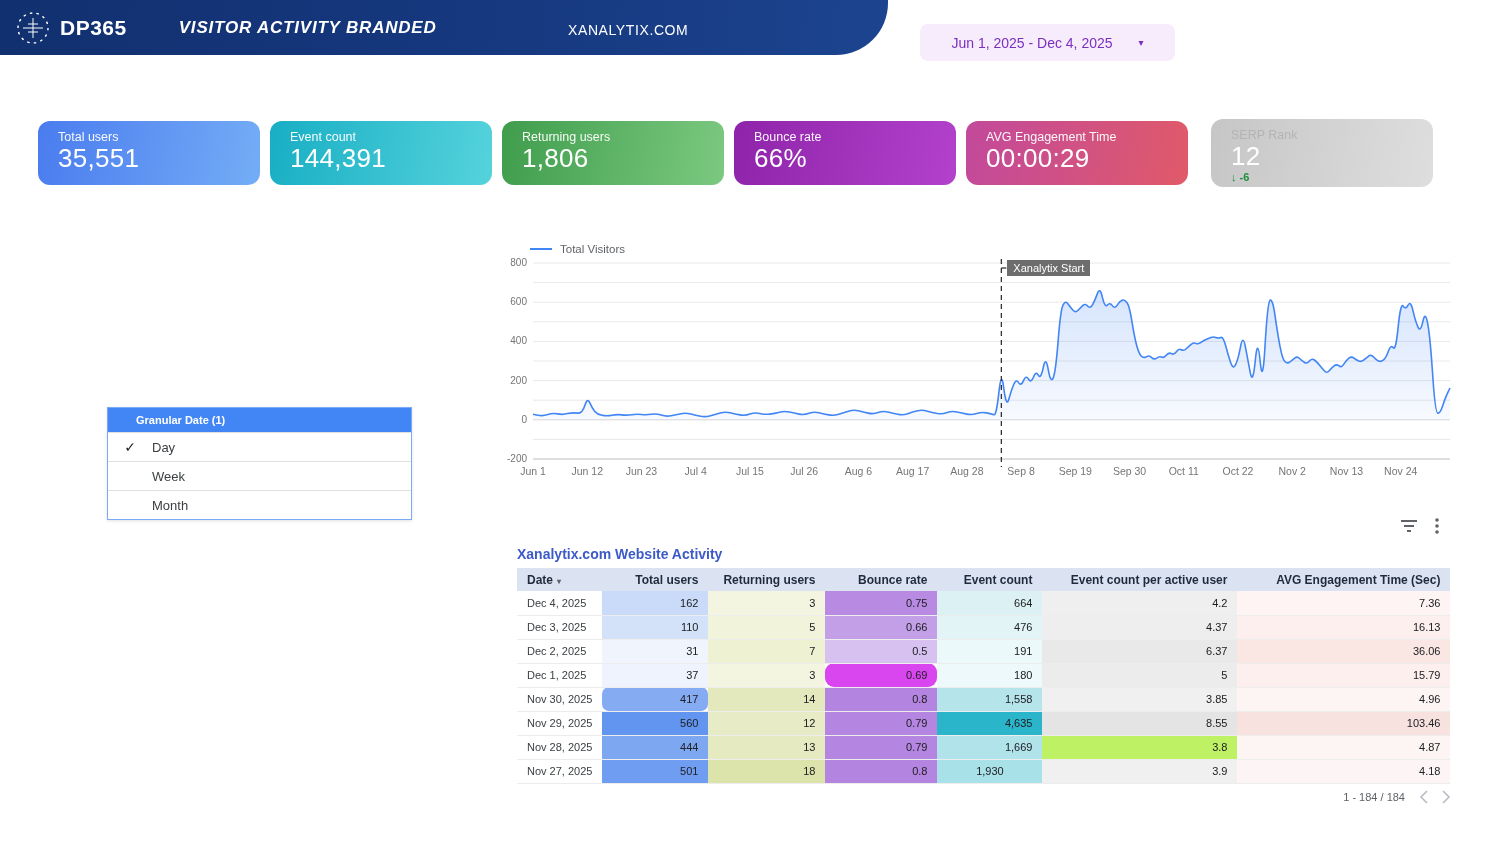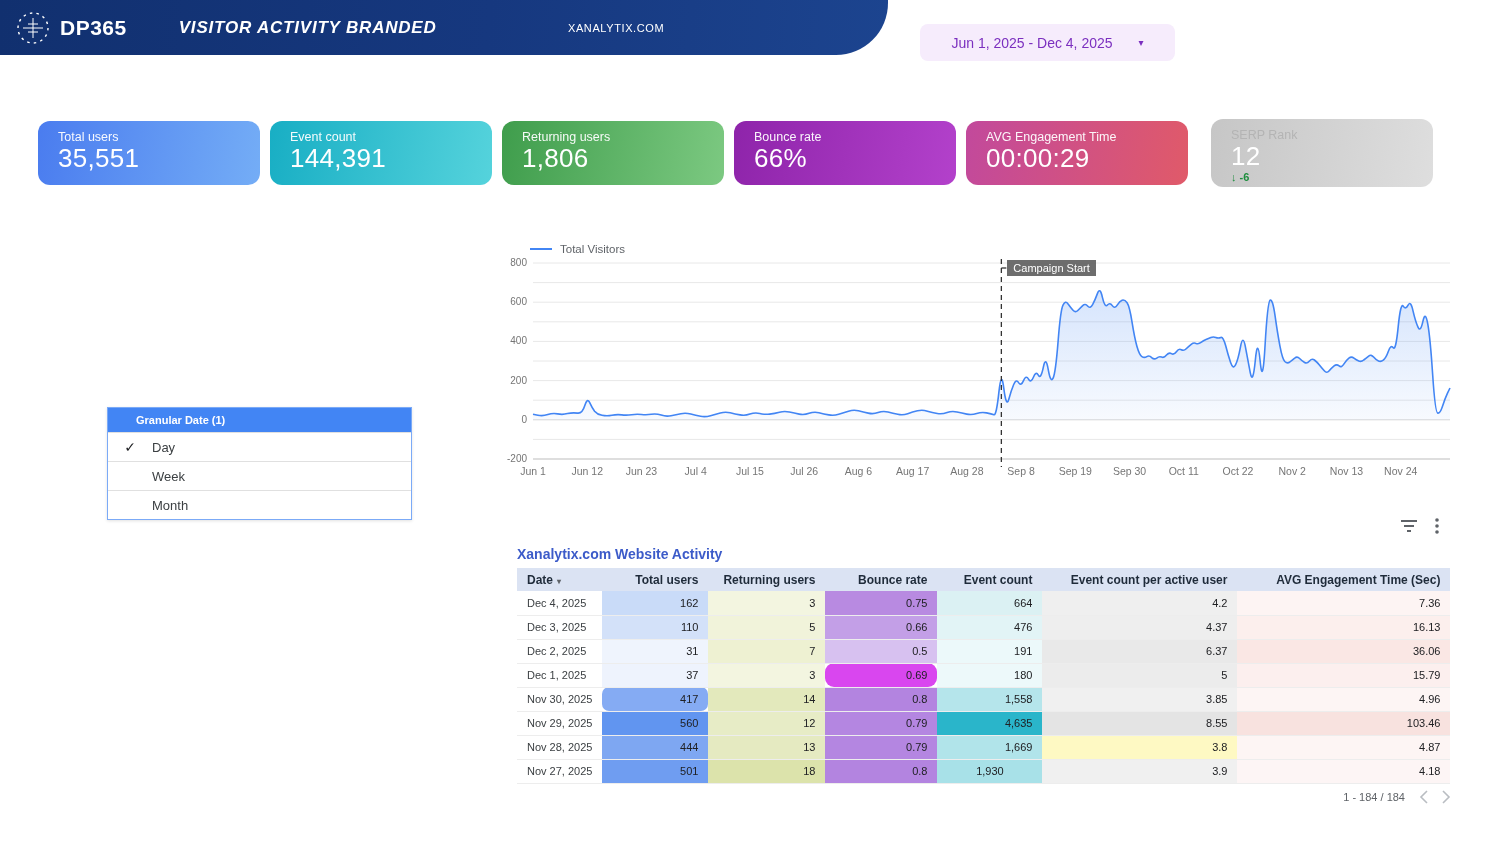--- a/index.html
+++ b/index.html
@@ -5,21 +5,21 @@
   * { margin:0; padding:0; box-sizing:border-box; }
   html,body { width:1500px; height:844px; background:#ffffff; font-family:"Liberation Sans", sans-serif; overflow:hidden; position:relative; }
 
   
   .header-bar { position:absolute; left:0; top:0; width:888px; height:55px;
     background:linear-gradient(95deg,#11306f 0%, #16387f 55%, #1c448f 100%);
     border-radius:0 0 52px 0; display:flex; align-items:center; color:#fff; }
   .logo-wrap { display:flex; align-items:center; gap:6px; margin-left:12px; }
   .logo-text { font-size:21px; font-weight:bold; letter-spacing:.5px; }
   .report-title { font-size:17px; font-weight:bold; font-style:italic; letter-spacing:.8px; margin-left:52px; }
-  .domain-text { position:absolute; left:568px; top:22px; font-size:11px; letter-spacing:.6px; }
+  .domain-text { position:absolute; left:568px; top:22px; font-size:14px; letter-spacing:.6px; }
 
   .date-chip { position:absolute; left:920px; top:24px; width:255px; height:37px; background:#f6ecfc;
     border-radius:8px; display:flex; align-items:center; justify-content:center; gap:26px;
     color:#7b2fbf; font-size:14px; cursor:pointer; }
   .date-chip .caret { font-size:10px; }
 
   
   .card-row { position:absolute; left:38px; top:121px; display:flex; gap:10px; }
   .card { width:222px; height:64px; border-radius:12px; padding:9px 14px 6px 20px; color:#fff; }
   .card.serp { margin-left:13px; height:68px; margin-top:-2px; }
@@ -156,21 +156,21 @@
           <linearGradient id="areaGrad" x1="0" y1="0" x2="0" y2="1">
             <stop offset="0" stop-color="rgba(66,133,244,0.22)"></stop>
             <stop offset="1" stop-color="rgba(66,133,244,0.04)"></stop>
           </linearGradient>
         </defs>
         <path d="M28.0 157.3 Q28.0 157.3 32.9 158.3 Q37.9 159.3 42.8 157.6 Q47.7 155.9 52.7 156.9 Q57.6 157.9 62.5 156.6 Q67.4 155.4 72.4 156.1 Q77.3 156.9 79.8 148.6 Q82.2 140.3 84.7 145.6 Q87.2 151.0 89.6 154.2 Q92.1 157.3 97.0 158.3 Q102.0 159.3 106.9 158.3 Q111.8 157.3 116.7 157.9 Q121.7 158.5 126.6 157.7 Q131.5 156.9 136.5 157.5 Q141.4 158.1 146.3 157.3 Q151.3 156.5 156.2 158.1 Q161.1 159.7 166.0 158.7 Q171.0 157.7 175.9 156.7 Q180.8 155.7 185.8 157.1 Q190.7 158.5 195.6 159.3 Q200.6 160.1 205.5 158.7 Q210.4 157.3 215.3 155.9 Q220.3 154.6 225.2 155.7 Q230.1 156.9 235.1 157.9 Q240.0 158.9 244.9 157.1 Q249.9 155.4 254.8 156.5 Q259.7 157.7 264.6 157.1 Q269.6 156.5 274.5 155.2 Q279.4 153.8 284.4 155.0 Q289.3 156.1 294.2 157.1 Q299.2 158.1 304.1 156.3 Q309.0 154.6 313.9 155.7 Q318.9 156.9 323.8 157.9 Q328.7 158.9 333.7 157.3 Q338.6 155.7 343.5 154.2 Q348.5 152.6 353.4 153.8 Q358.3 155.0 363.2 156.1 Q368.2 157.3 373.1 155.5 Q378.0 153.8 383.0 155.0 Q387.9 156.1 392.8 157.3 Q397.8 158.5 402.7 156.7 Q407.6 155.0 412.5 153.8 Q417.5 152.6 422.4 154.2 Q427.3 155.7 432.3 156.5 Q437.2 157.3 442.1 155.5 Q447.1 153.8 452.0 155.0 Q456.9 156.1 461.8 157.1 Q466.8 158.1 471.7 156.5 Q476.6 155.0 481.6 155.9 Q486.5 156.9 489.0 157.7 Q491.4 158.5 493.9 135.2 Q496.4 111.8 498.8 131.4 Q501.3 151.0 503.8 142.2 Q506.2 133.4 508.7 127.5 Q511.2 121.6 513.6 125.6 Q516.1 129.5 518.5 123.6 Q521.0 117.7 523.5 122.1 Q525.9 126.5 528.4 120.2 Q530.9 113.8 533.3 118.2 Q535.8 122.6 538.3 110.4 Q540.7 98.1 543.2 112.3 Q545.7 126.5 548.1 121.2 Q550.6 115.8 553.1 84.4 Q555.5 53.0 558.0 48.1 Q560.5 43.2 562.9 46.7 Q565.4 50.1 567.8 53.0 Q570.3 56.0 572.8 53.5 Q575.2 51.1 577.7 48.6 Q580.2 46.2 582.6 49.1 Q585.1 52.1 587.6 47.6 Q590.0 43.2 592.5 36.4 Q595.0 29.5 597.4 40.3 Q599.9 51.1 602.4 48.1 Q604.8 45.2 607.3 48.6 Q609.8 52.1 612.2 48.1 Q614.7 44.2 617.1 43.2 Q619.6 42.3 622.1 45.7 Q624.5 49.1 627.0 64.8 Q629.5 80.5 631.9 89.3 Q634.4 98.1 636.9 99.6 Q639.3 101.1 641.8 99.6 Q644.3 98.1 646.7 100.6 Q649.2 103.0 651.7 101.1 Q654.1 99.1 656.6 100.1 Q659.1 101.1 661.5 98.1 Q664.0 95.2 666.4 96.6 Q668.9 98.1 671.4 94.7 Q673.8 91.3 676.3 92.7 Q678.8 94.2 681.2 91.8 Q683.7 89.3 686.2 87.3 Q688.6 85.4 691.1 86.4 Q693.6 87.3 696.0 85.4 Q698.5 83.4 701.0 82.4 Q703.4 81.5 705.9 80.5 Q708.4 79.5 710.8 80.5 Q713.3 81.5 715.8 80.5 Q718.2 79.5 720.7 88.8 Q723.1 98.1 725.6 105.5 Q728.1 112.8 730.5 107.9 Q733.0 103.0 735.5 89.8 Q737.9 76.6 740.4 89.8 Q742.9 103.0 745.3 115.8 Q747.8 128.5 750.3 103.5 Q752.7 78.5 755.2 104.5 Q757.7 130.5 760.1 87.8 Q762.6 45.2 765.1 43.2 Q767.5 41.3 770.0 58.4 Q772.4 75.6 774.9 88.8 Q777.4 102.0 779.8 104.5 Q782.3 106.9 784.8 105.0 Q787.2 103.0 789.7 101.1 Q792.2 99.1 794.6 101.5 Q797.1 104.0 799.6 105.5 Q802.0 106.9 804.5 104.0 Q807.0 101.1 809.4 103.0 Q811.9 105.0 814.4 107.9 Q816.8 110.9 819.3 113.8 Q821.7 116.7 824.2 113.8 Q826.7 110.9 829.1 108.9 Q831.6 106.9 834.1 108.9 Q836.5 110.9 839.0 106.9 Q841.5 103.0 843.9 101.1 Q846.4 99.1 848.9 101.1 Q851.3 103.0 853.8 104.0 Q856.3 105.0 858.7 103.0 Q861.2 101.1 863.7 99.1 Q866.1 97.1 868.6 100.1 Q871.0 103.0 873.5 104.0 Q876.0 105.0 878.4 103.0 Q880.9 101.1 883.4 94.2 Q885.8 87.3 888.3 90.8 Q890.8 94.2 893.2 69.7 Q895.7 45.2 898.2 49.1 Q900.6 53.0 903.1 48.1 Q905.6 43.2 908.0 53.9 Q910.5 64.6 913.0 70.2 Q915.4 75.8 917.9 64.4 Q920.3 53.0 922.8 67.1 Q925.3 81.1 927.7 118.3 Q930.2 155.5 932.7 156.1 Q935.1 156.7 937.6 149.0 Q940.1 141.2 942.5 136.1 L945.0 131.0 L945 162.8 L28.0 162.8 Z" fill="url(#areaGrad)" stroke="none"></path>
         <path d="M28.0 157.3 Q28.0 157.3 32.9 158.3 Q37.9 159.3 42.8 157.6 Q47.7 155.9 52.7 156.9 Q57.6 157.9 62.5 156.6 Q67.4 155.4 72.4 156.1 Q77.3 156.9 79.8 148.6 Q82.2 140.3 84.7 145.6 Q87.2 151.0 89.6 154.2 Q92.1 157.3 97.0 158.3 Q102.0 159.3 106.9 158.3 Q111.8 157.3 116.7 157.9 Q121.7 158.5 126.6 157.7 Q131.5 156.9 136.5 157.5 Q141.4 158.1 146.3 157.3 Q151.3 156.5 156.2 158.1 Q161.1 159.7 166.0 158.7 Q171.0 157.7 175.9 156.7 Q180.8 155.7 185.8 157.1 Q190.7 158.5 195.6 159.3 Q200.6 160.1 205.5 158.7 Q210.4 157.3 215.3 155.9 Q220.3 154.6 225.2 155.7 Q230.1 156.9 235.1 157.9 Q240.0 158.9 244.9 157.1 Q249.9 155.4 254.8 156.5 Q259.7 157.7 264.6 157.1 Q269.6 156.5 274.5 155.2 Q279.4 153.8 284.4 155.0 Q289.3 156.1 294.2 157.1 Q299.2 158.1 304.1 156.3 Q309.0 154.6 313.9 155.7 Q318.9 156.9 323.8 157.9 Q328.7 158.9 333.7 157.3 Q338.6 155.7 343.5 154.2 Q348.5 152.6 353.4 153.8 Q358.3 155.0 363.2 156.1 Q368.2 157.3 373.1 155.5 Q378.0 153.8 383.0 155.0 Q387.9 156.1 392.8 157.3 Q397.8 158.5 402.7 156.7 Q407.6 155.0 412.5 153.8 Q417.5 152.6 422.4 154.2 Q427.3 155.7 432.3 156.5 Q437.2 157.3 442.1 155.5 Q447.1 153.8 452.0 155.0 Q456.9 156.1 461.8 157.1 Q466.8 158.1 471.7 156.5 Q476.6 155.0 481.6 155.9 Q486.5 156.9 489.0 157.7 Q491.4 158.5 493.9 135.2 Q496.4 111.8 498.8 131.4 Q501.3 151.0 503.8 142.2 Q506.2 133.4 508.7 127.5 Q511.2 121.6 513.6 125.6 Q516.1 129.5 518.5 123.6 Q521.0 117.7 523.5 122.1 Q525.9 126.5 528.4 120.2 Q530.9 113.8 533.3 118.2 Q535.8 122.6 538.3 110.4 Q540.7 98.1 543.2 112.3 Q545.7 126.5 548.1 121.2 Q550.6 115.8 553.1 84.4 Q555.5 53.0 558.0 48.1 Q560.5 43.2 562.9 46.7 Q565.4 50.1 567.8 53.0 Q570.3 56.0 572.8 53.5 Q575.2 51.1 577.7 48.6 Q580.2 46.2 582.6 49.1 Q585.1 52.1 587.6 47.6 Q590.0 43.2 592.5 36.4 Q595.0 29.5 597.4 40.3 Q599.9 51.1 602.4 48.1 Q604.8 45.2 607.3 48.6 Q609.8 52.1 612.2 48.1 Q614.7 44.2 617.1 43.2 Q619.6 42.3 622.1 45.7 Q624.5 49.1 627.0 64.8 Q629.5 80.5 631.9 89.3 Q634.4 98.1 636.9 99.6 Q639.3 101.1 641.8 99.6 Q644.3 98.1 646.7 100.6 Q649.2 103.0 651.7 101.1 Q654.1 99.1 656.6 100.1 Q659.1 101.1 661.5 98.1 Q664.0 95.2 666.4 96.6 Q668.9 98.1 671.4 94.7 Q673.8 91.3 676.3 92.7 Q678.8 94.2 681.2 91.8 Q683.7 89.3 686.2 87.3 Q688.6 85.4 691.1 86.4 Q693.6 87.3 696.0 85.4 Q698.5 83.4 701.0 82.4 Q703.4 81.5 705.9 80.5 Q708.4 79.5 710.8 80.5 Q713.3 81.5 715.8 80.5 Q718.2 79.5 720.7 88.8 Q723.1 98.1 725.6 105.5 Q728.1 112.8 730.5 107.9 Q733.0 103.0 735.5 89.8 Q737.9 76.6 740.4 89.8 Q742.9 103.0 745.3 115.8 Q747.8 128.5 750.3 103.5 Q752.7 78.5 755.2 104.5 Q757.7 130.5 760.1 87.8 Q762.6 45.2 765.1 43.2 Q767.5 41.3 770.0 58.4 Q772.4 75.6 774.9 88.8 Q777.4 102.0 779.8 104.5 Q782.3 106.9 784.8 105.0 Q787.2 103.0 789.7 101.1 Q792.2 99.1 794.6 101.5 Q797.1 104.0 799.6 105.5 Q802.0 106.9 804.5 104.0 Q807.0 101.1 809.4 103.0 Q811.9 105.0 814.4 107.9 Q816.8 110.9 819.3 113.8 Q821.7 116.7 824.2 113.8 Q826.7 110.9 829.1 108.9 Q831.6 106.9 834.1 108.9 Q836.5 110.9 839.0 106.9 Q841.5 103.0 843.9 101.1 Q846.4 99.1 848.9 101.1 Q851.3 103.0 853.8 104.0 Q856.3 105.0 858.7 103.0 Q861.2 101.1 863.7 99.1 Q866.1 97.1 868.6 100.1 Q871.0 103.0 873.5 104.0 Q876.0 105.0 878.4 103.0 Q880.9 101.1 883.4 94.2 Q885.8 87.3 888.3 90.8 Q890.8 94.2 893.2 69.7 Q895.7 45.2 898.2 49.1 Q900.6 53.0 903.1 48.1 Q905.6 43.2 908.0 53.9 Q910.5 64.6 913.0 70.2 Q915.4 75.8 917.9 64.4 Q920.3 53.0 922.8 67.1 Q925.3 81.1 927.7 118.3 Q930.2 155.5 932.7 156.1 Q935.1 156.7 937.6 149.0 Q940.1 141.2 942.5 136.1 L945.0 131.0" fill="none" stroke="#4285f4" stroke-width="1.6" stroke-linejoin="round"></path>
         <line x1="496.36021505376345" y1="2" x2="496.36021505376345" y2="210" stroke="#333" stroke-width="1.3" stroke-dasharray="5 4"></line>
         <line x1="496.36021505376345" y1="11" x2="501.36021505376345" y2="11" stroke="#333" stroke-width="1.3"></line>
       </svg>
-    <div class="campaign-badge" id="campaign-badge" style="left: 502.36px; top: 3px;">Campaign Start</div>
+    <div class="campaign-badge" id="campaign-badge" style="left: 502.36px; top: 3px;">Xanalytix Start</div>
   </div>
 </div>
 
 <div class="filter-box">
   <div class="filter-head">Granular Date (1)</div>
   <div id="filter-items">
       <div class="filter-item">
         <span class="chk">✓</span>
         <span>Day</span>
       </div>
@@ -265,21 +265,21 @@
           <td class="ar" style="background: rgb(42, 181, 202);">4,635</td>
           <td class="ar" style="background: rgb(228, 228, 228);">8.55</td>
           <td class="ar" style="background: rgb(248, 226, 223);">103.46</td>
         </tr>
         <tr>
           <td class="al date-cell">Nov 28, 2025</td>
           <td class="ar" style="background: rgb(126, 167, 242);">444</td>
           <td class="ar" style="background: rgb(229, 234, 193);">13</td>
           <td class="ar" style="background: rgb(180, 134, 225);">0.79</td>
           <td class="ar" style="background: rgb(177, 228, 234);">1,669</td>
-          <td class="ar" style="background: #fef9c3;">3.8</td>
+          <td class="ar" style="background: #bef264;">3.8</td>
           <td class="ar" style="background: rgb(253, 245, 244);">4.87</td>
         </tr>
         <tr>
           <td class="al date-cell">Nov 27, 2025</td>
           <td class="ar" style="background: rgb(111, 157, 241);">501</td>
           <td class="ar" style="background: rgb(220, 227, 171);">18</td>
           <td class="ar" style="background: rgb(179, 132, 224);">0.8</td>
           <td class="ar" style="background: rgb(168, 225, 232); text-align: center;">1,930</td>
           <td class="ar" style="background: rgb(240, 240, 240);">3.9</td>
           <td class="ar" style="background: rgb(253, 245, 245);">4.18</td>

